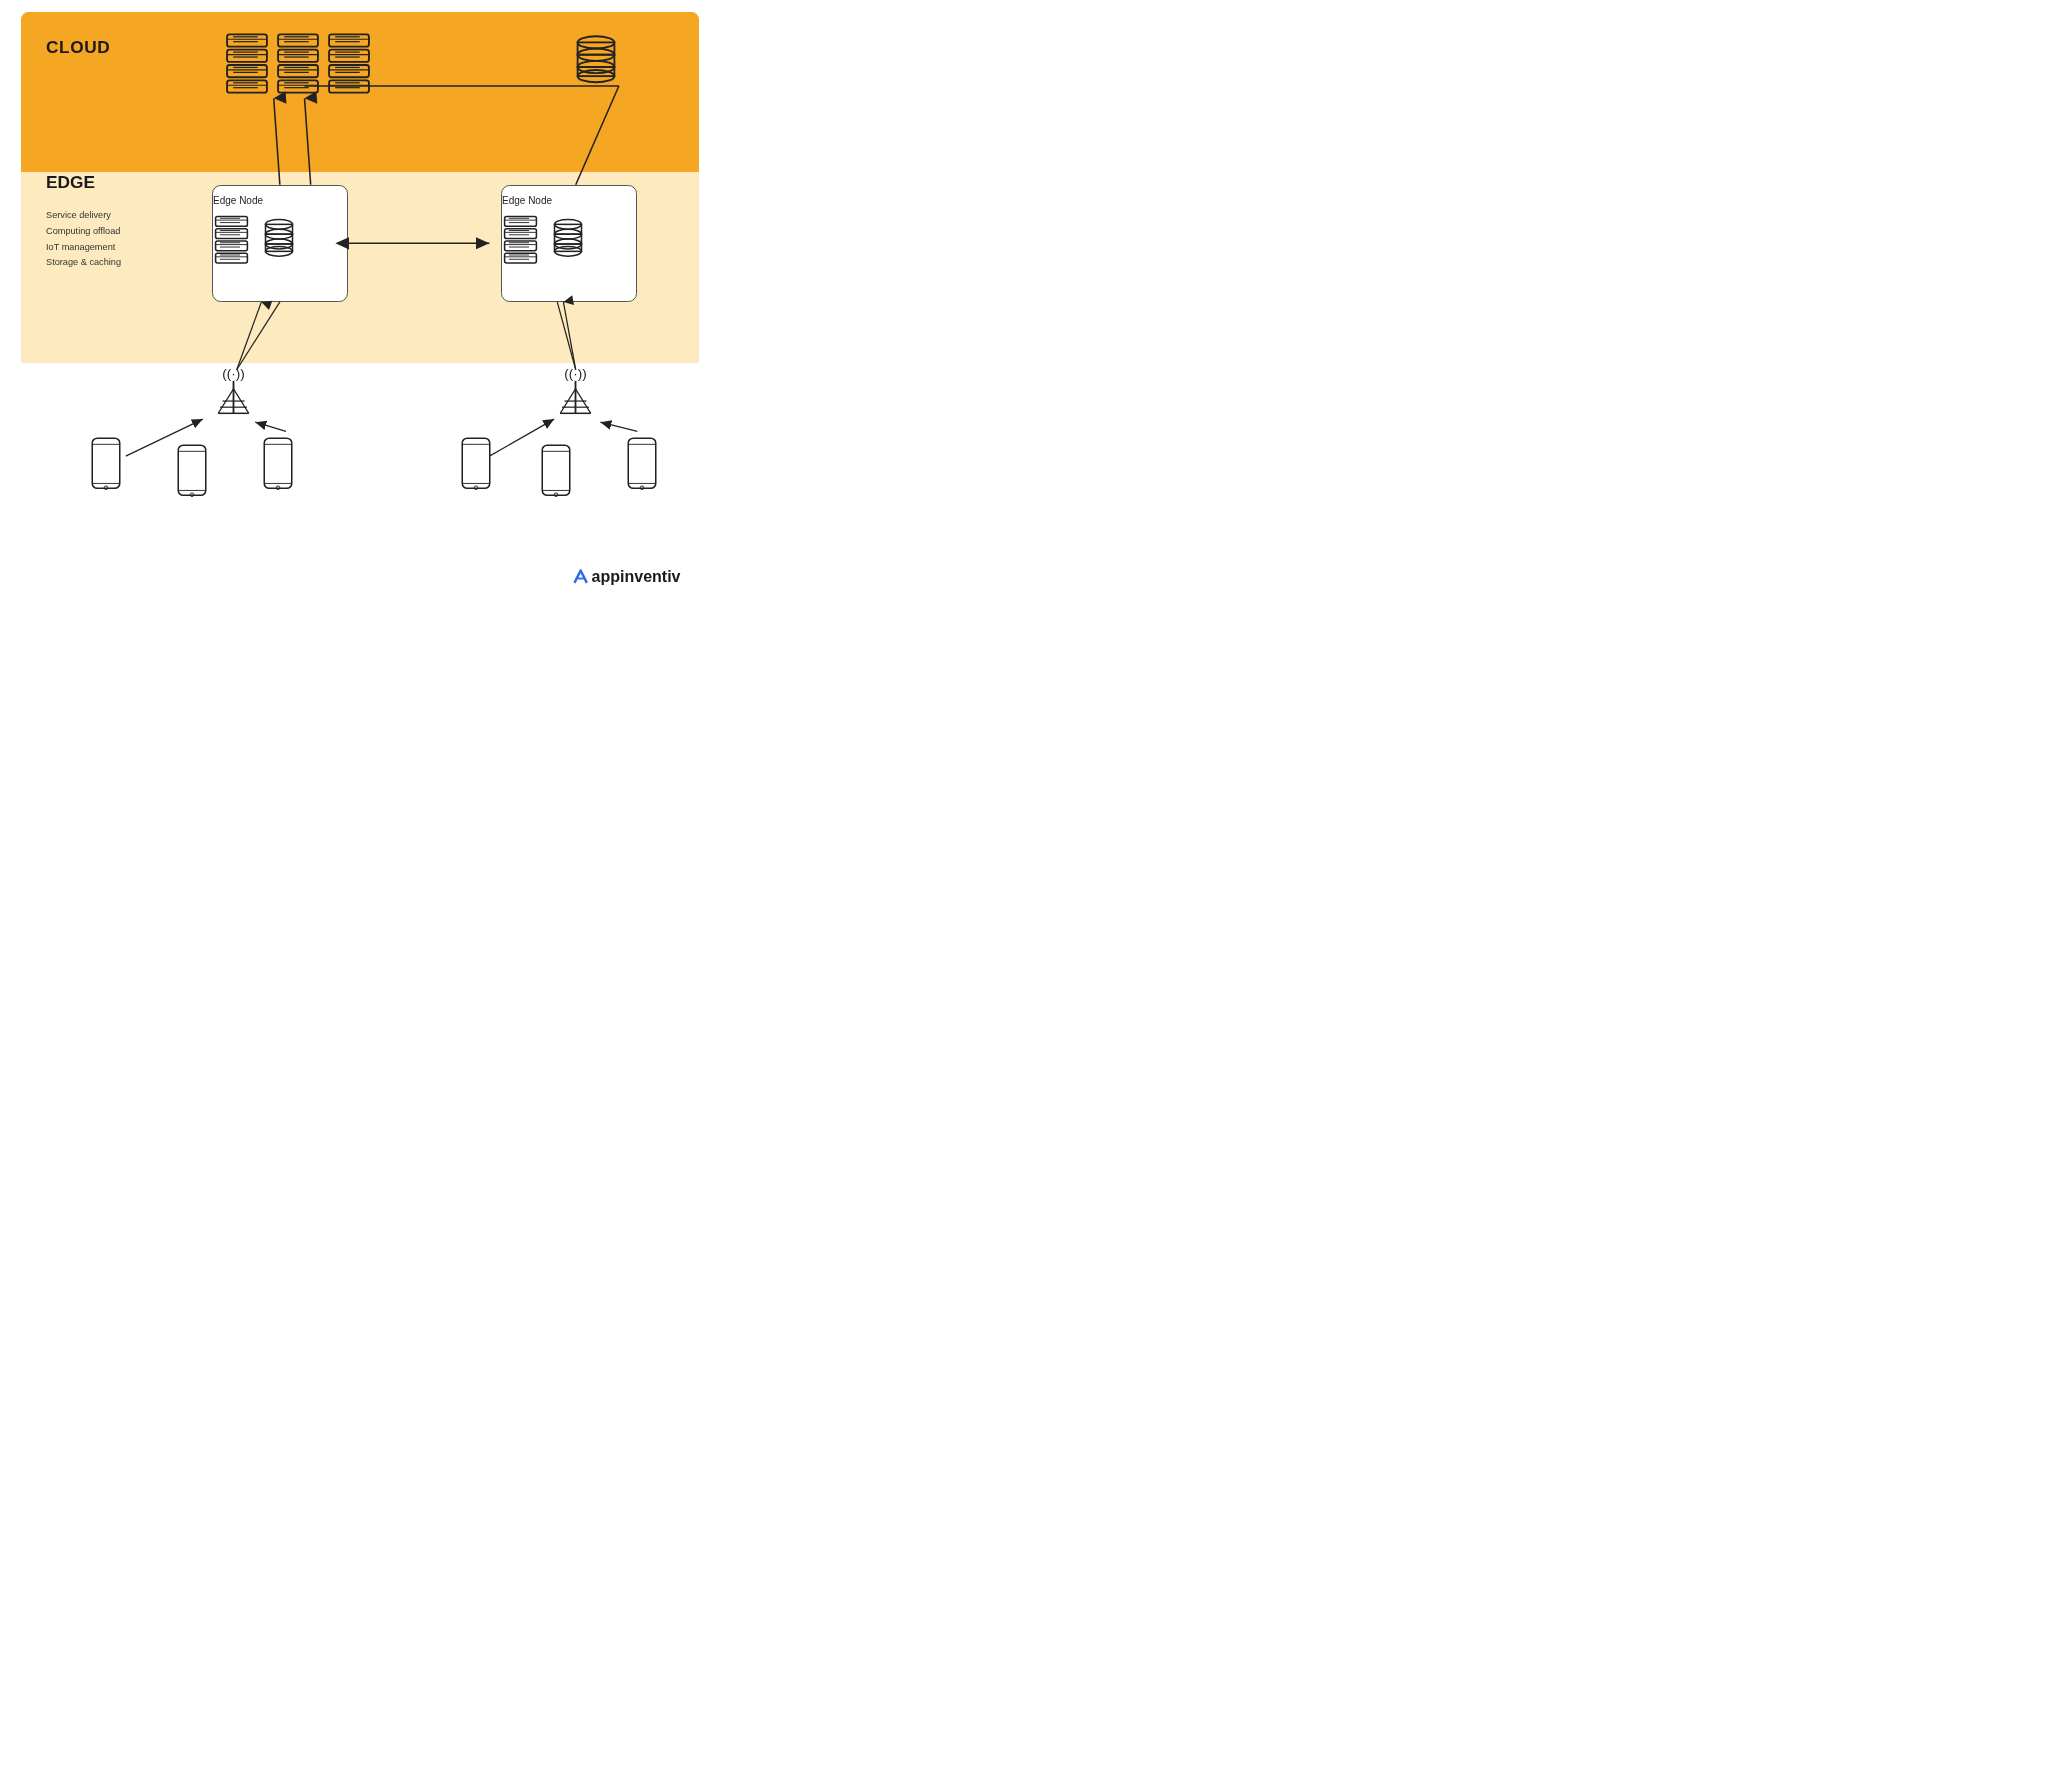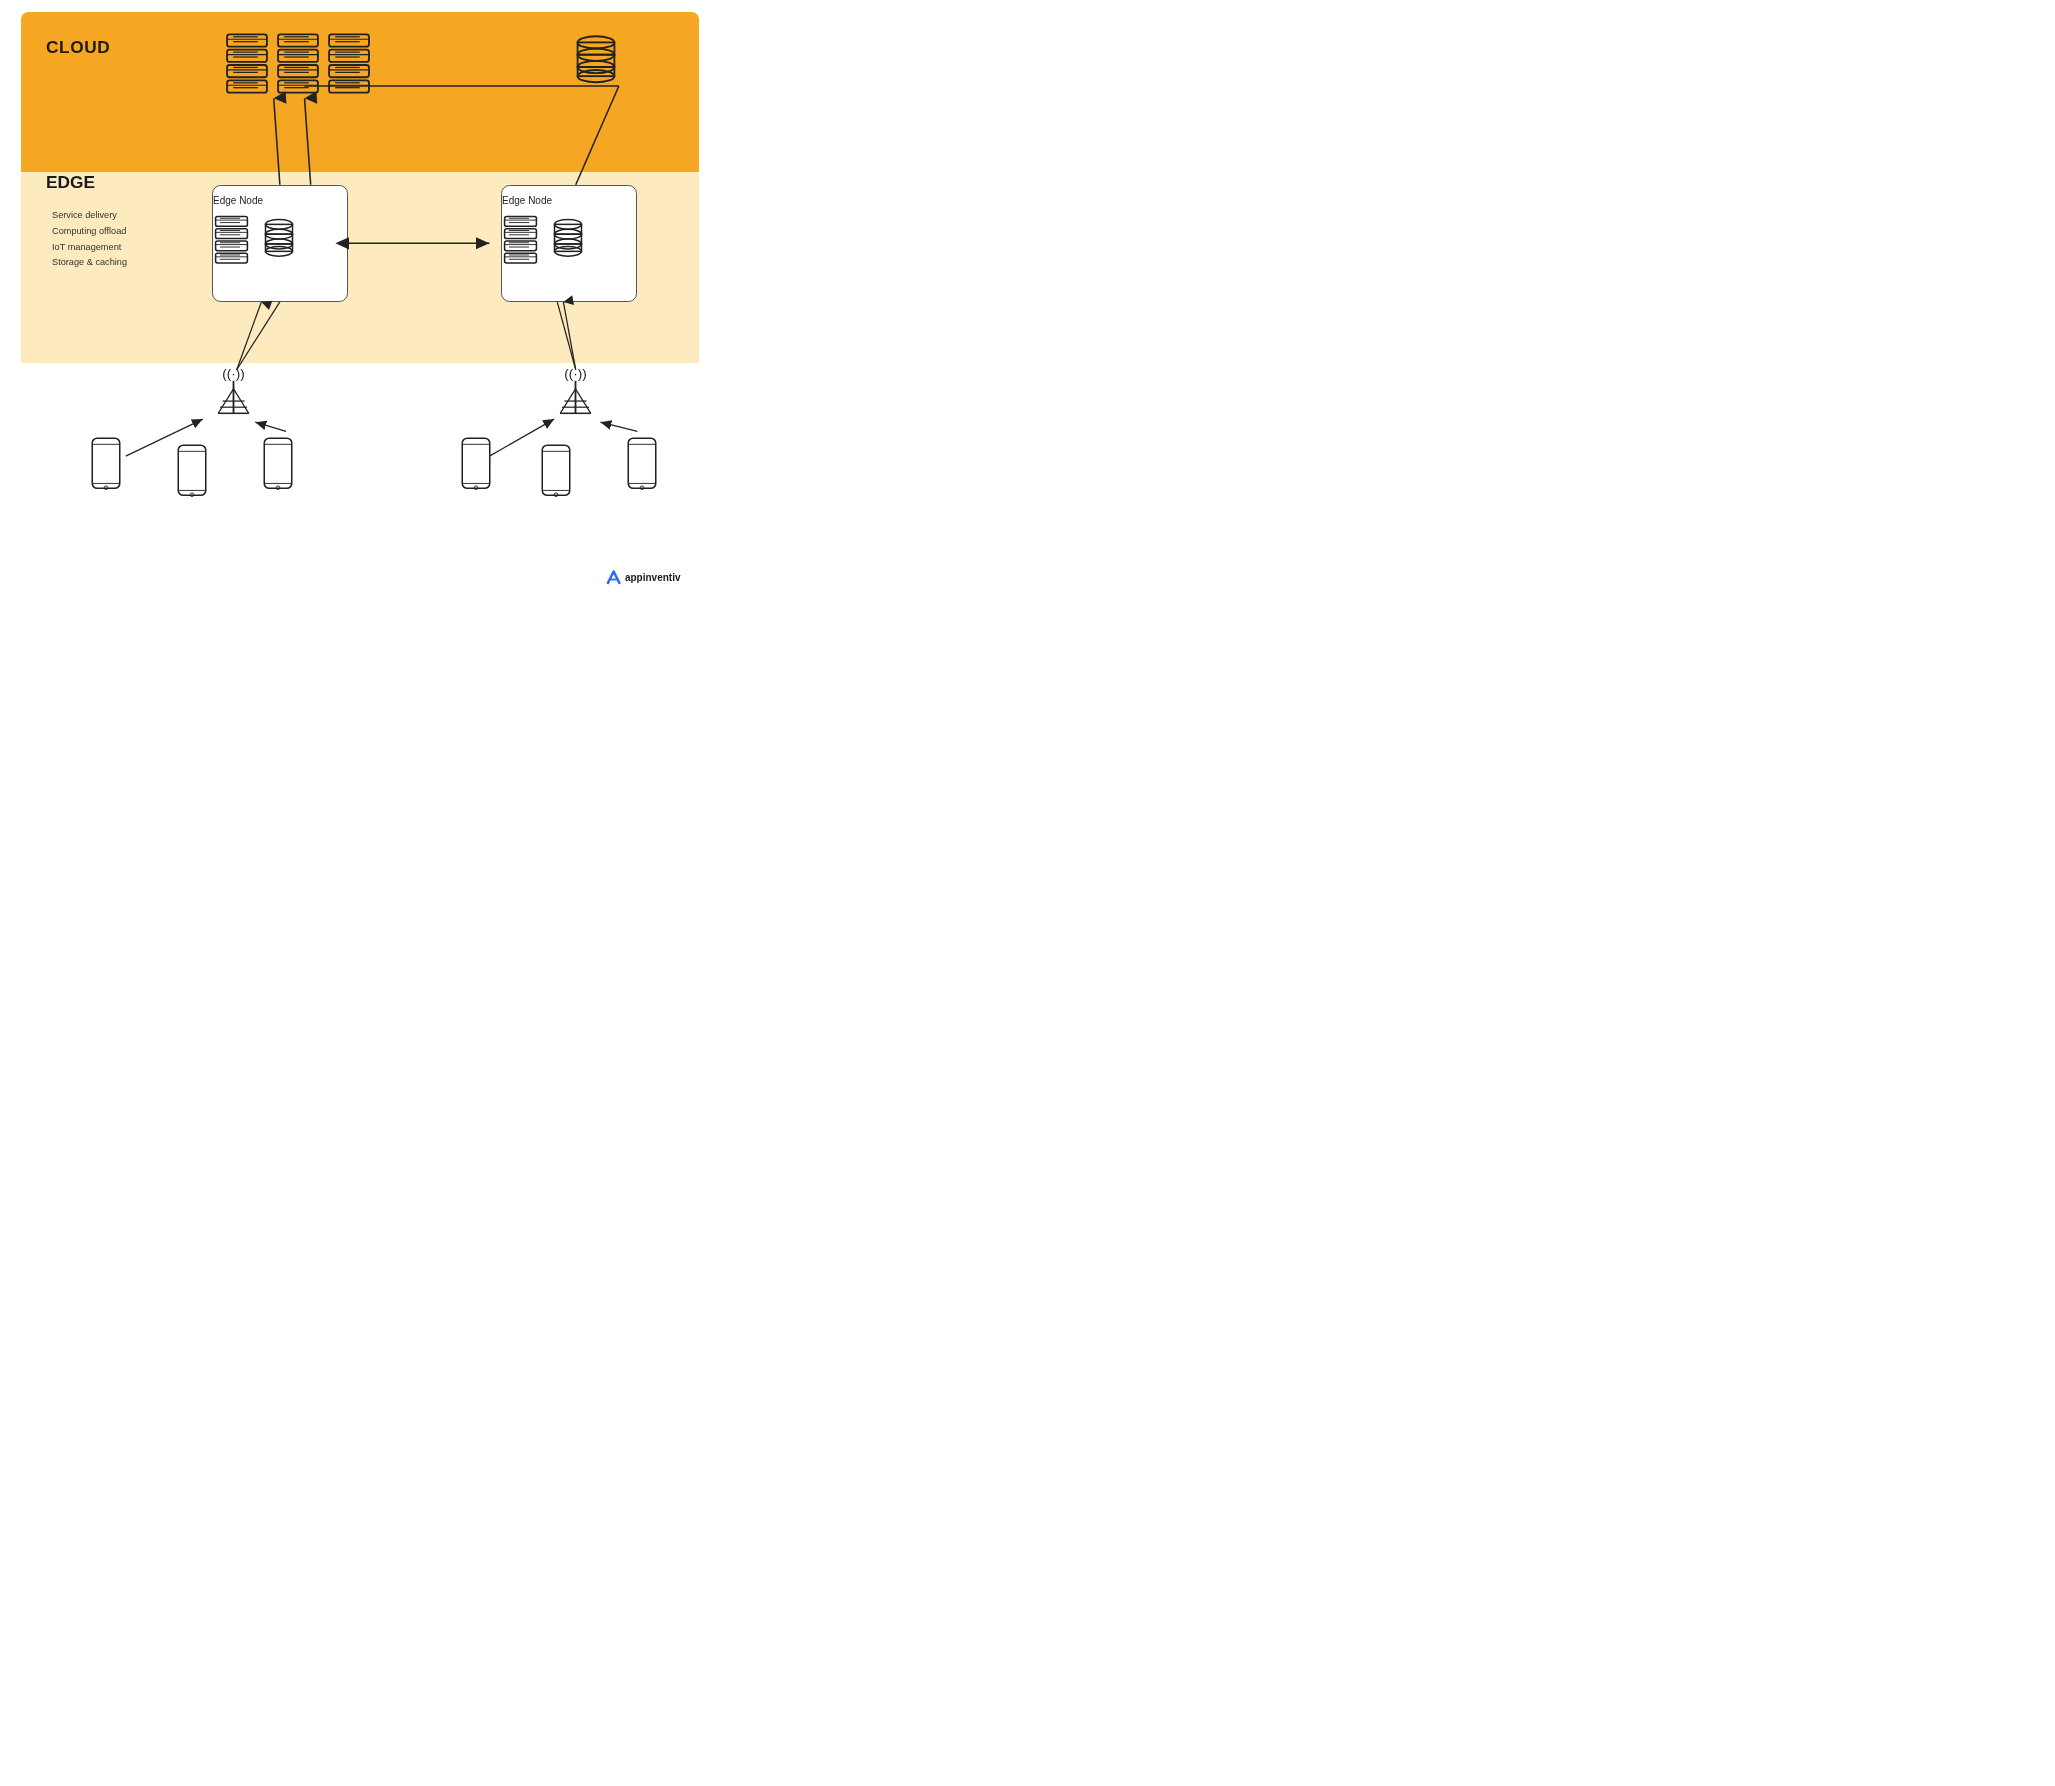--- a/index.html
+++ b/index.html
@@ -59,21 +59,20 @@
       color: #1a1a1a;
     }
 
     .edge-desc {
       position: absolute;
       top: 196px;
       left: 25px;
       font-size: 9.2px;
       color: #333;
       line-height: 1.7;
-      margin-left: 6px;
     }
 
     
     .cloud-servers {
       position: absolute;
       top: 18.5px;
       left: 203px;
       display: flex;
       gap: 5px;
     }
@@ -430,17 +429,17 @@
       <line x1="5" y1="76" x2="50" y2="76" stroke="#222" stroke-width="1.5"></line>
       <circle cx="27.5" cy="83" r="3" fill="none" stroke="#222" stroke-width="1.5"></circle>
     </svg>
   </div>
 
   <div class="app-logo">
     <svg width="17.3" height="17.3" viewBox="0 0 28 28">
       <path d="M4 24 L14 4 L24 24" fill="none" stroke="#2E6BEB" stroke-width="4" stroke-linejoin="round"></path>
       <path d="M9 17 L19 17" fill="none" stroke="#2E6BEB" stroke-width="3"></path>
     </svg>
-    <span style="font-size:10px; font-weight:600; color:#1a1a1a;">appinventiv</span>
+    <span style="font-size:16px; font-weight:600; color:#1a1a1a;">appinventiv</span>
   </div>
 
 </div>
 
 
 </body></html>

